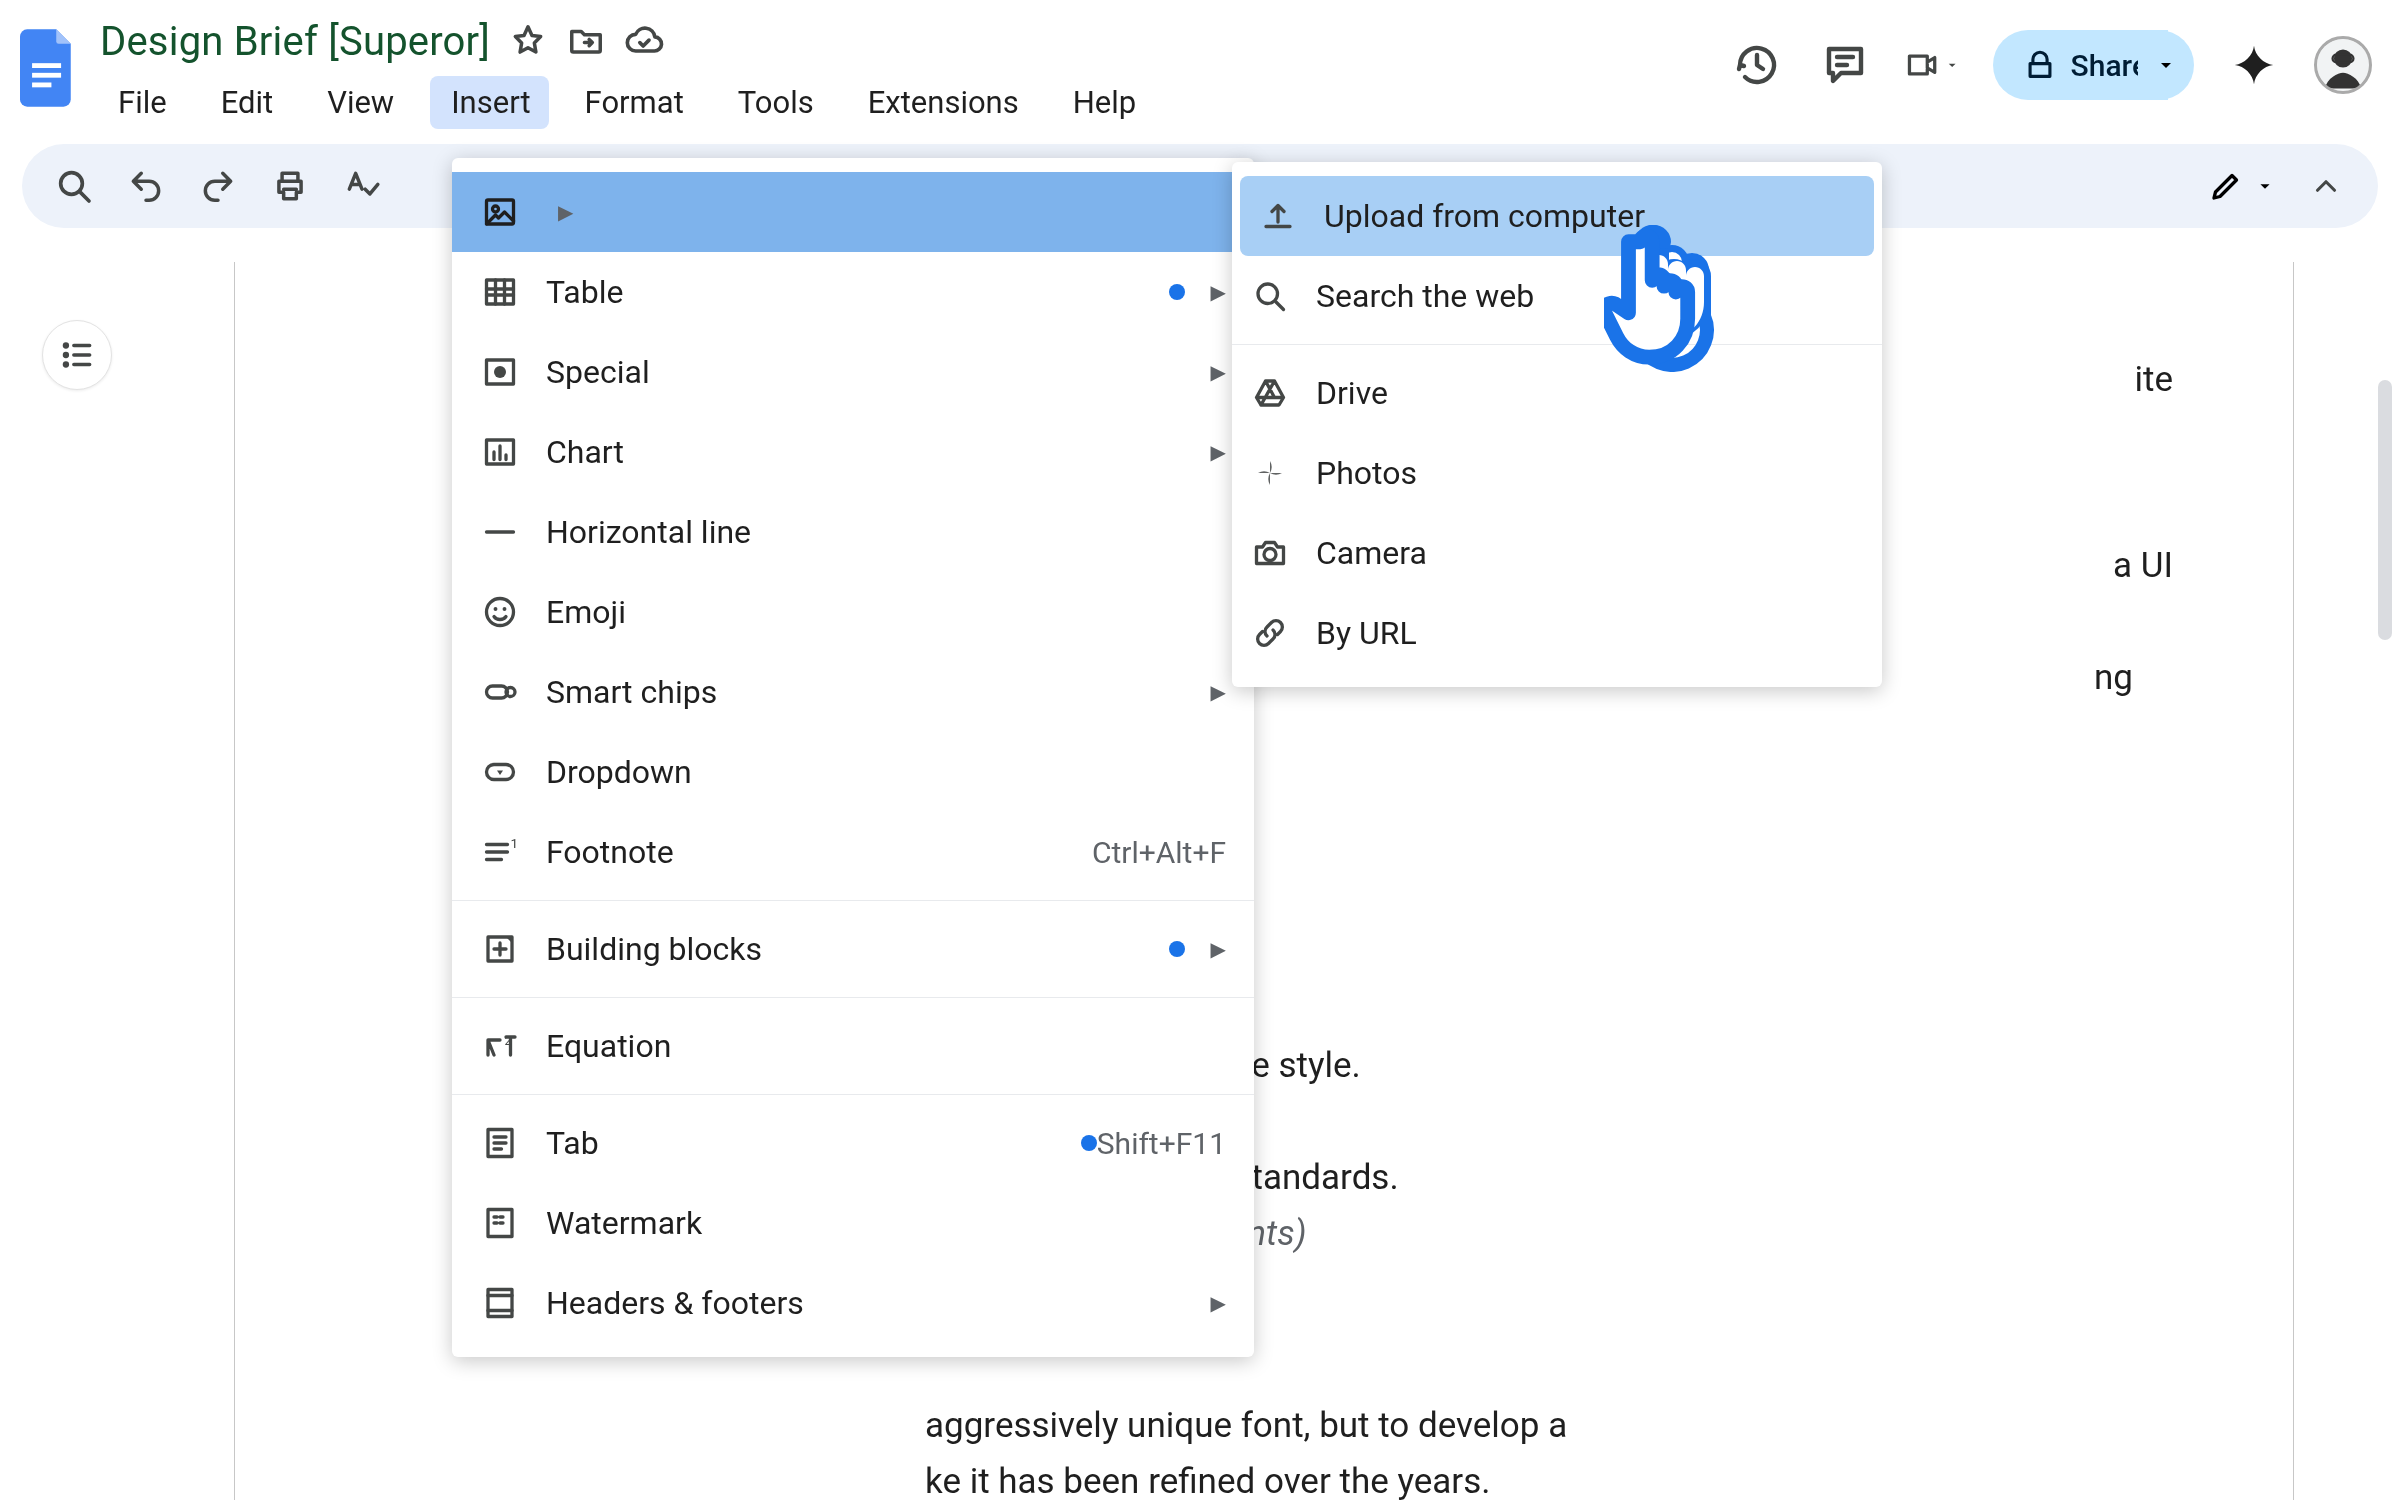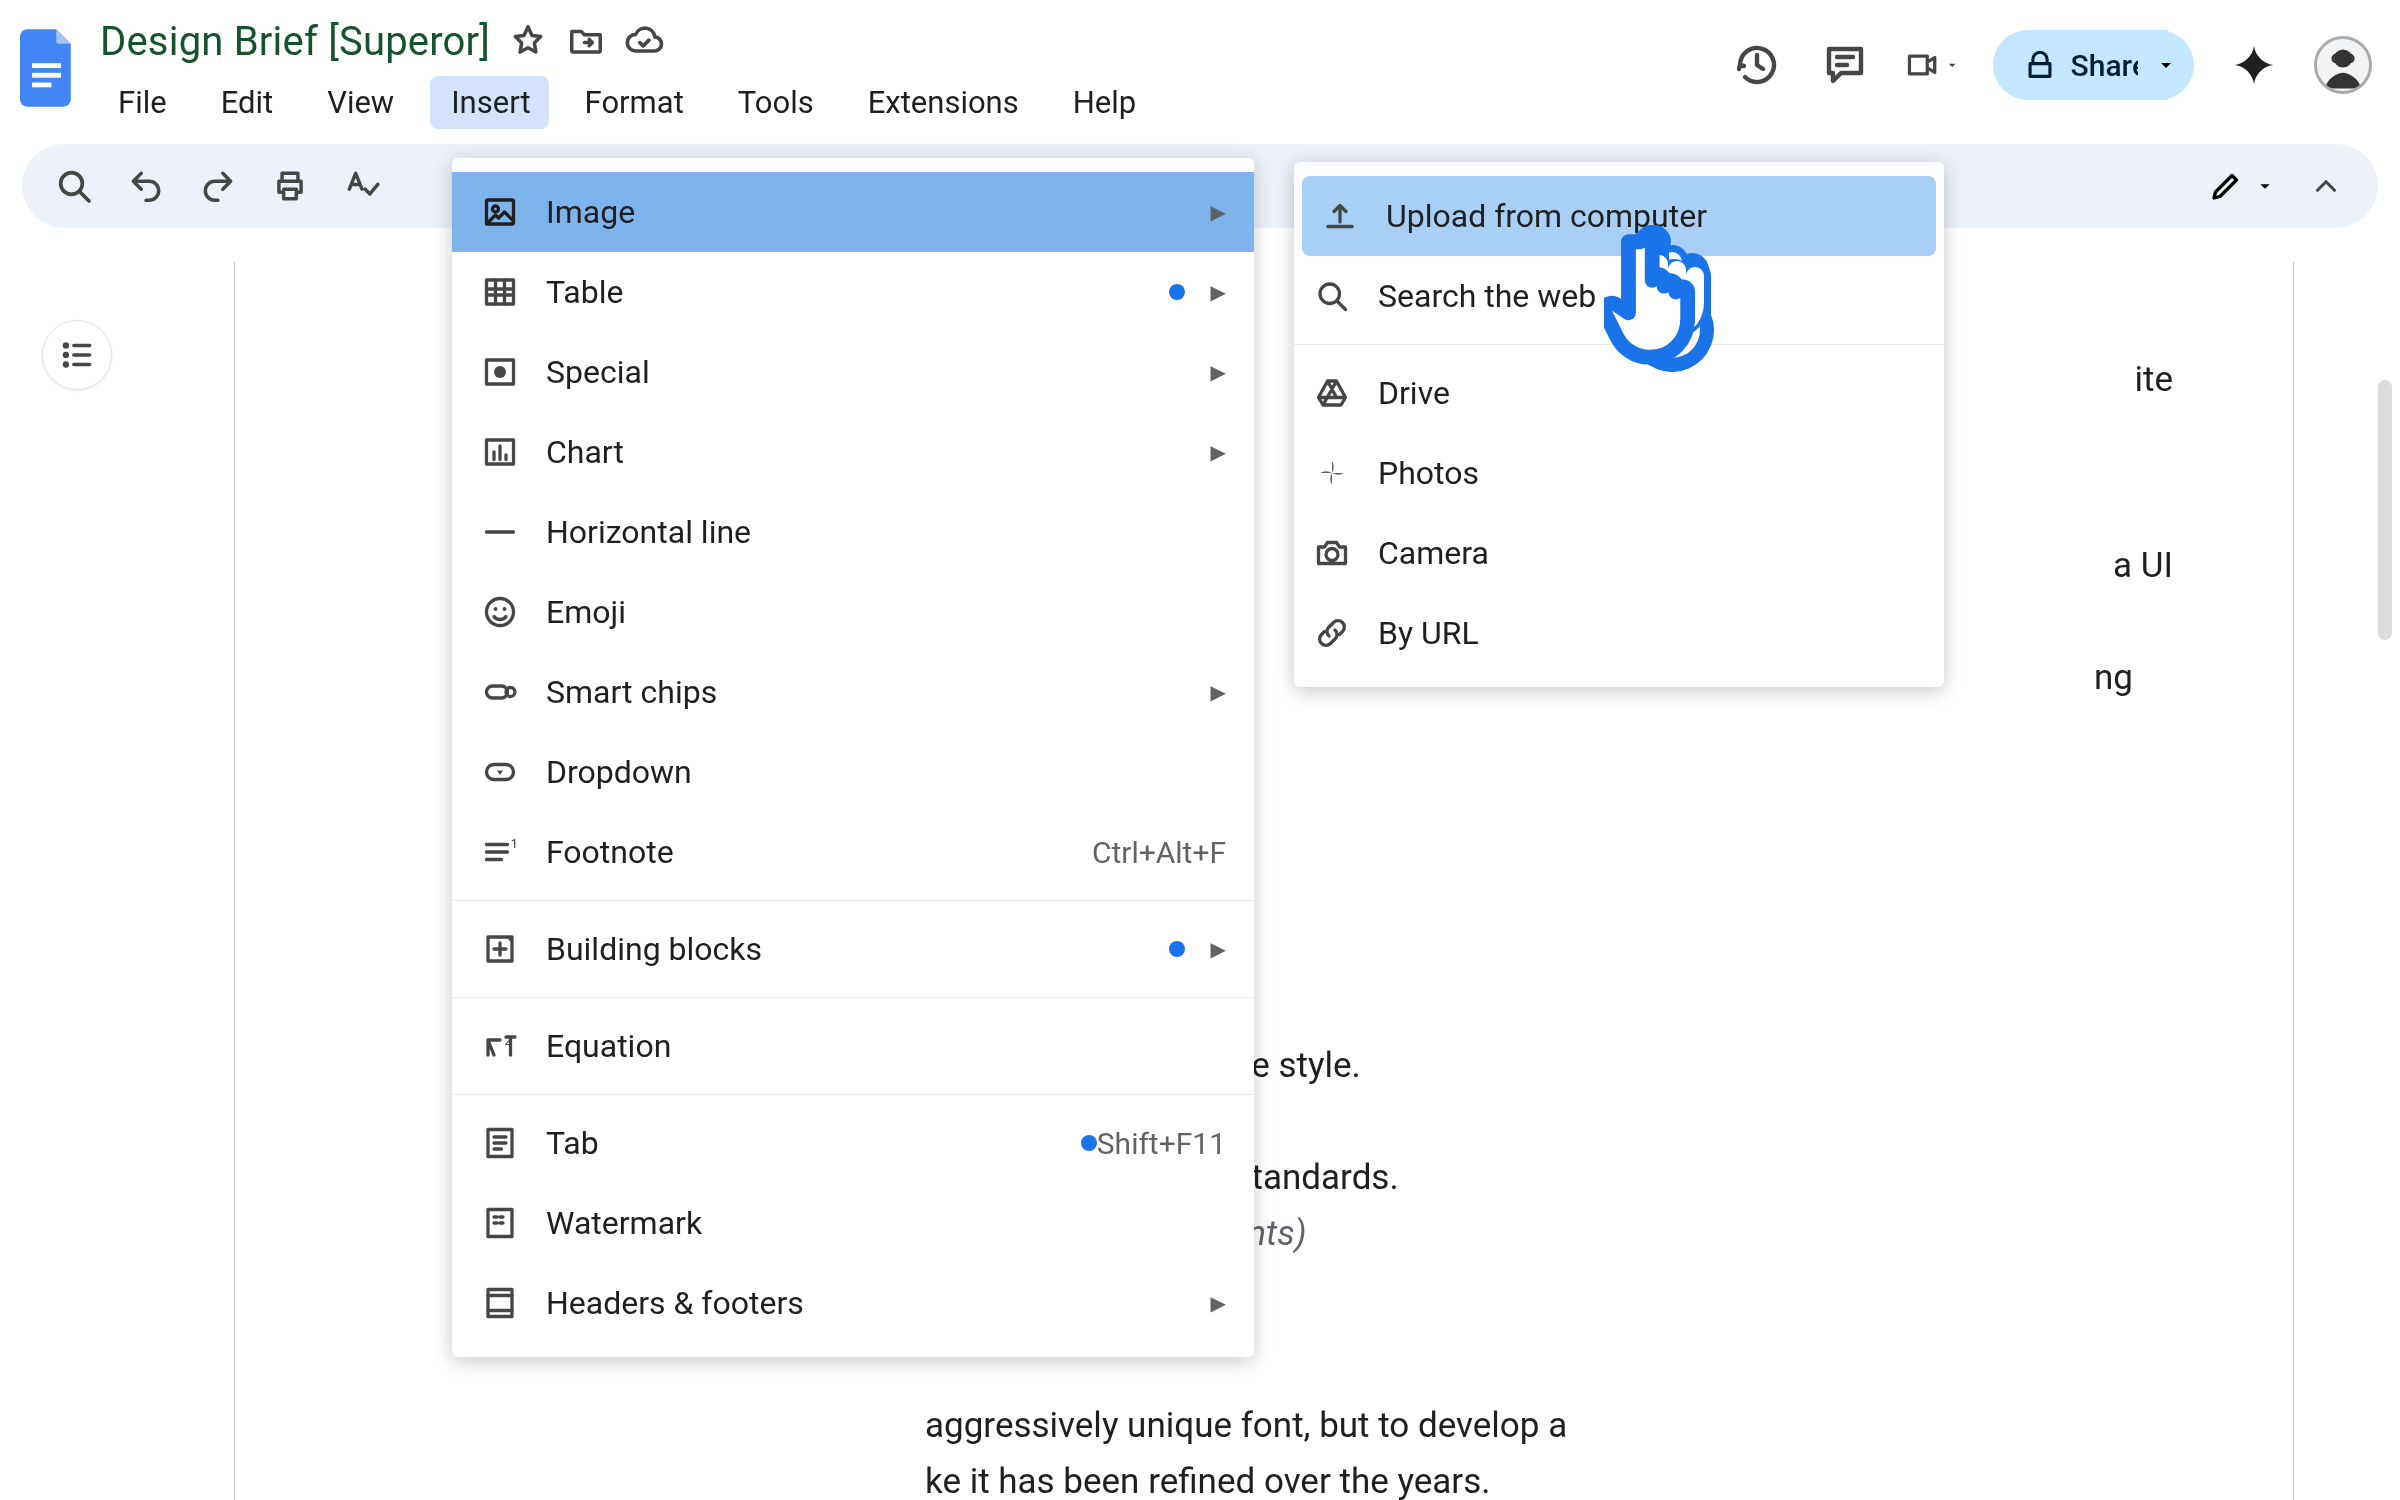--- a/index.html
+++ b/index.html
@@ -124,21 +124,21 @@
   .mi-row.highlight .mi-icon { color:#1f1f1f; }
   .mi-label { flex:1; }
   .mi-arrow { color:#5f6368; font-size:20px; margin-left:12px; }
   .mi-dot { width:16px; height:16px; border-radius:50%; background:#1a73e8; margin-right:14px; }
   .mi-shortcut { color:#5f6368; font-size:30px; }
   .mi-divider { height:1px; background:#e8eaed; margin: 8px 0; }
 
   
   .image-submenu {
     position:absolute;
-    left:1294px; top:162px;
+    left:1232px; top:162px;
     width:650px;
     background:#fff;
     border-radius: 6px;
     box-shadow: 0 4px 20px rgba(0,0,0,0.22);
     padding: 14px 0;
     z-index: 101;
   }
   .sub-row {
     display:flex; align-items:center;
     height: 80px;
@@ -334,21 +334,20 @@
 
 <div class="insert-menu">
   <div class="mi-row highlight">
     <span class="mi-icon">
         <svg viewBox="0 0 24 24" width="36" height="36">
           <rect class="stroke" x="3" y="4" width="18" height="16" rx="1"></rect>
           <circle class="stroke" cx="9" cy="10" r="2"></circle>
           <path class="stroke" d="M21 18l-6-6-4 4-2-2-6 6"></path>
         </svg>
       </span>
-    <span class="mi-label">Image</span>
     <span class="mi-arrow">▶</span>
   </div>
   <div class="mi-row">
     <span class="mi-icon">
         <svg viewBox="0 0 24 24" width="36" height="36">
           <rect class="stroke" x="3" y="4" width="18" height="16"></rect>
           <path class="stroke" d="M3 10h18M3 14h18M9 4v16M15 4v16"></path>
         </svg>
       </span>
     <span class="mi-label">Table</span>

